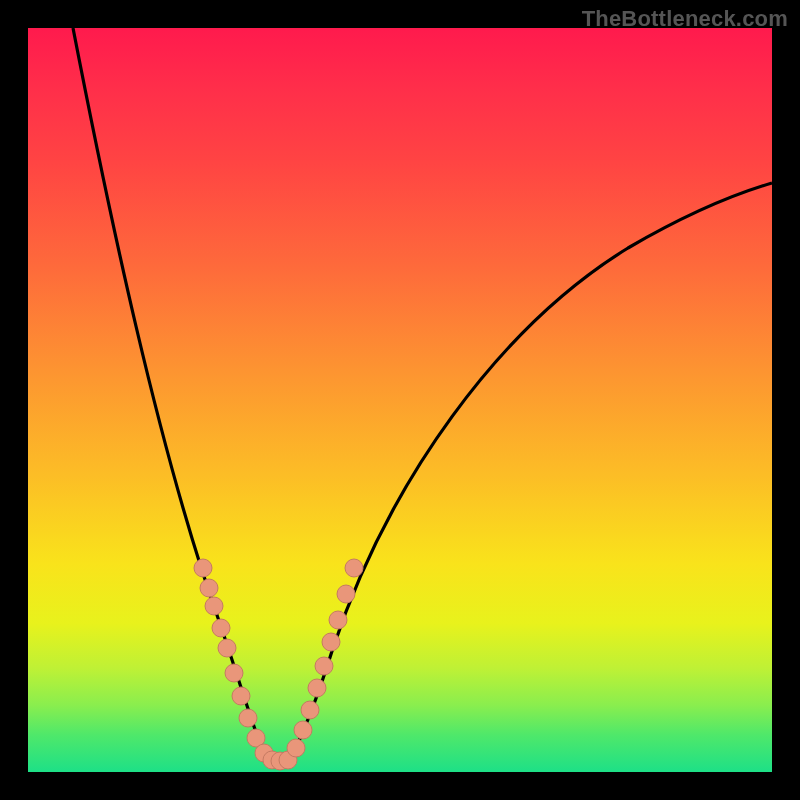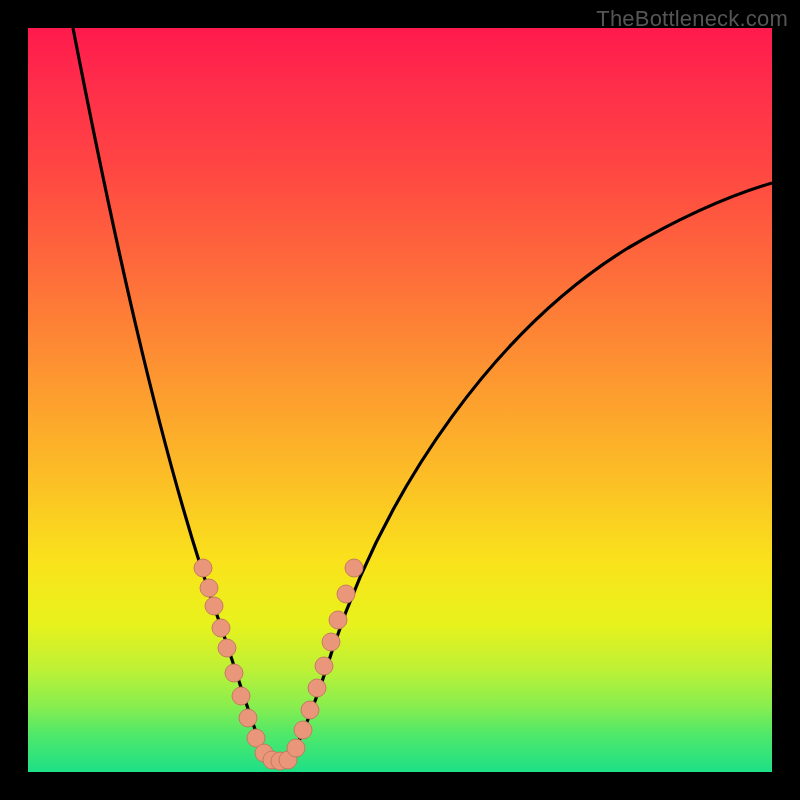--- a/index.html
+++ b/index.html
@@ -39,21 +39,21 @@
       #4fe86a 95%,
       #1de087 100%
     );
   }
   .watermark {
     position: absolute;
     top: 6px;
     right: 12px;
     color: #555;
     font-size: 22px;
-    font-weight: 400;
+    font-weight: 700;
     letter-spacing: 0.2px;
     user-select: none;
   }
   svg.curve {
     position: absolute;
     left: 0;
     top: 0;
     width: 744px;
     height: 744px;
     overflow: visible;

